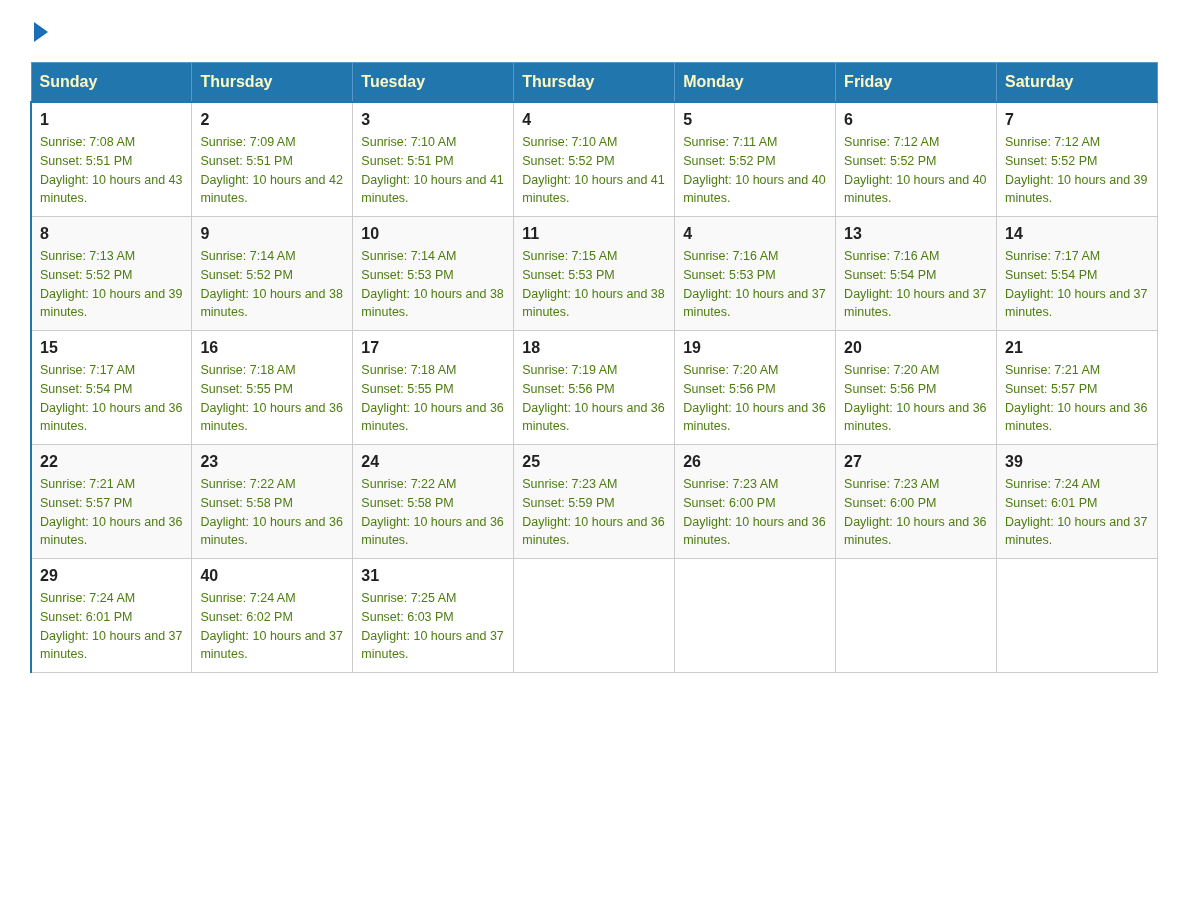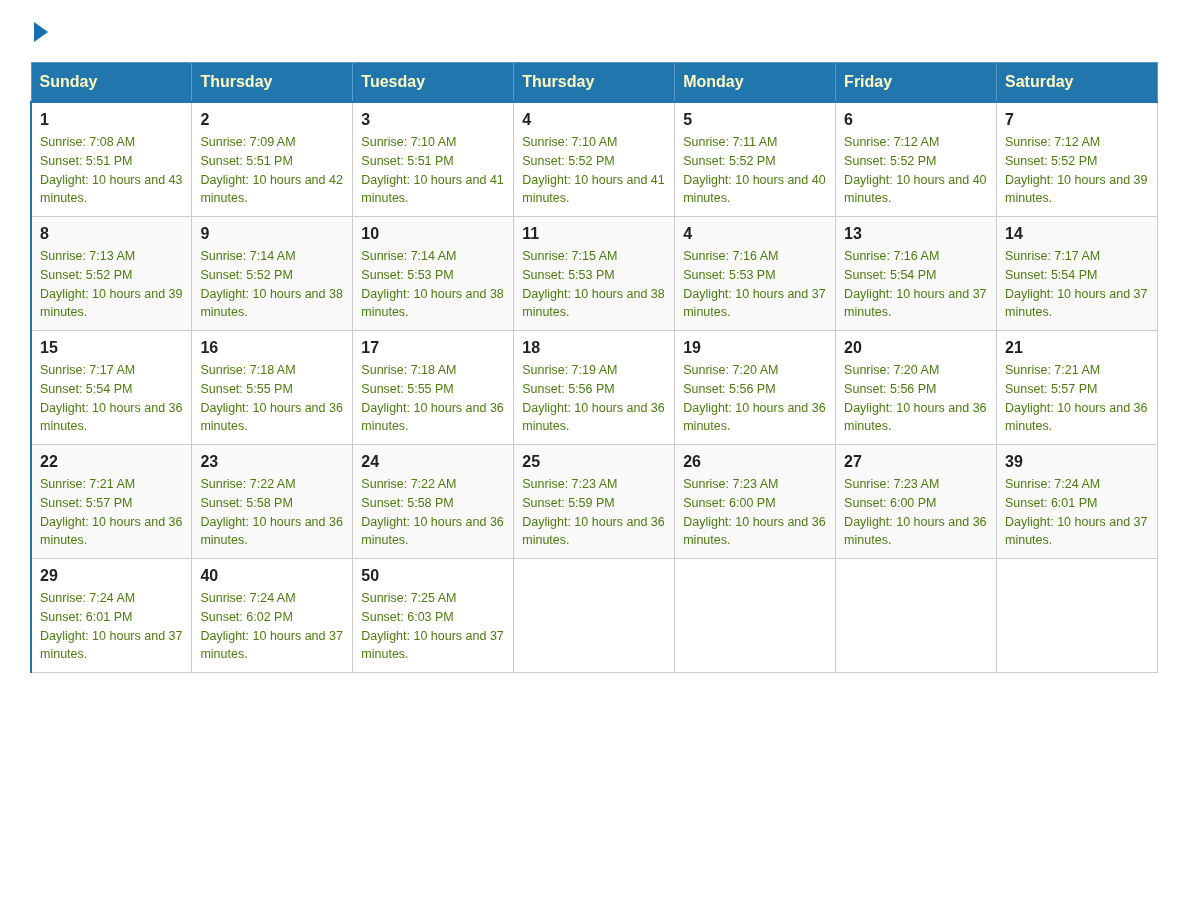--- a/index.html
+++ b/index.html
@@ -382,21 +382,21 @@
         </td>
         <td>
           <span class="day-number">40</span>
           <div class="day-info">
             Sunrise: 7:24 AM<br>
             Sunset: 6:02 PM<br>
             Daylight: 10 hours and 37 minutes.
           </div>
         </td>
         <td>
-          <span class="day-number">50</span>
+          <span class="day-number">31</span>
           <div class="day-info">
             Sunrise: 7:25 AM<br>
             Sunset: 6:03 PM<br>
             Daylight: 10 hours and 37 minutes.
           </div>
         </td>
         <td class="empty-cell"></td>
         <td class="empty-cell"></td>
         <td class="empty-cell"></td>
         <td class="empty-cell"></td>

